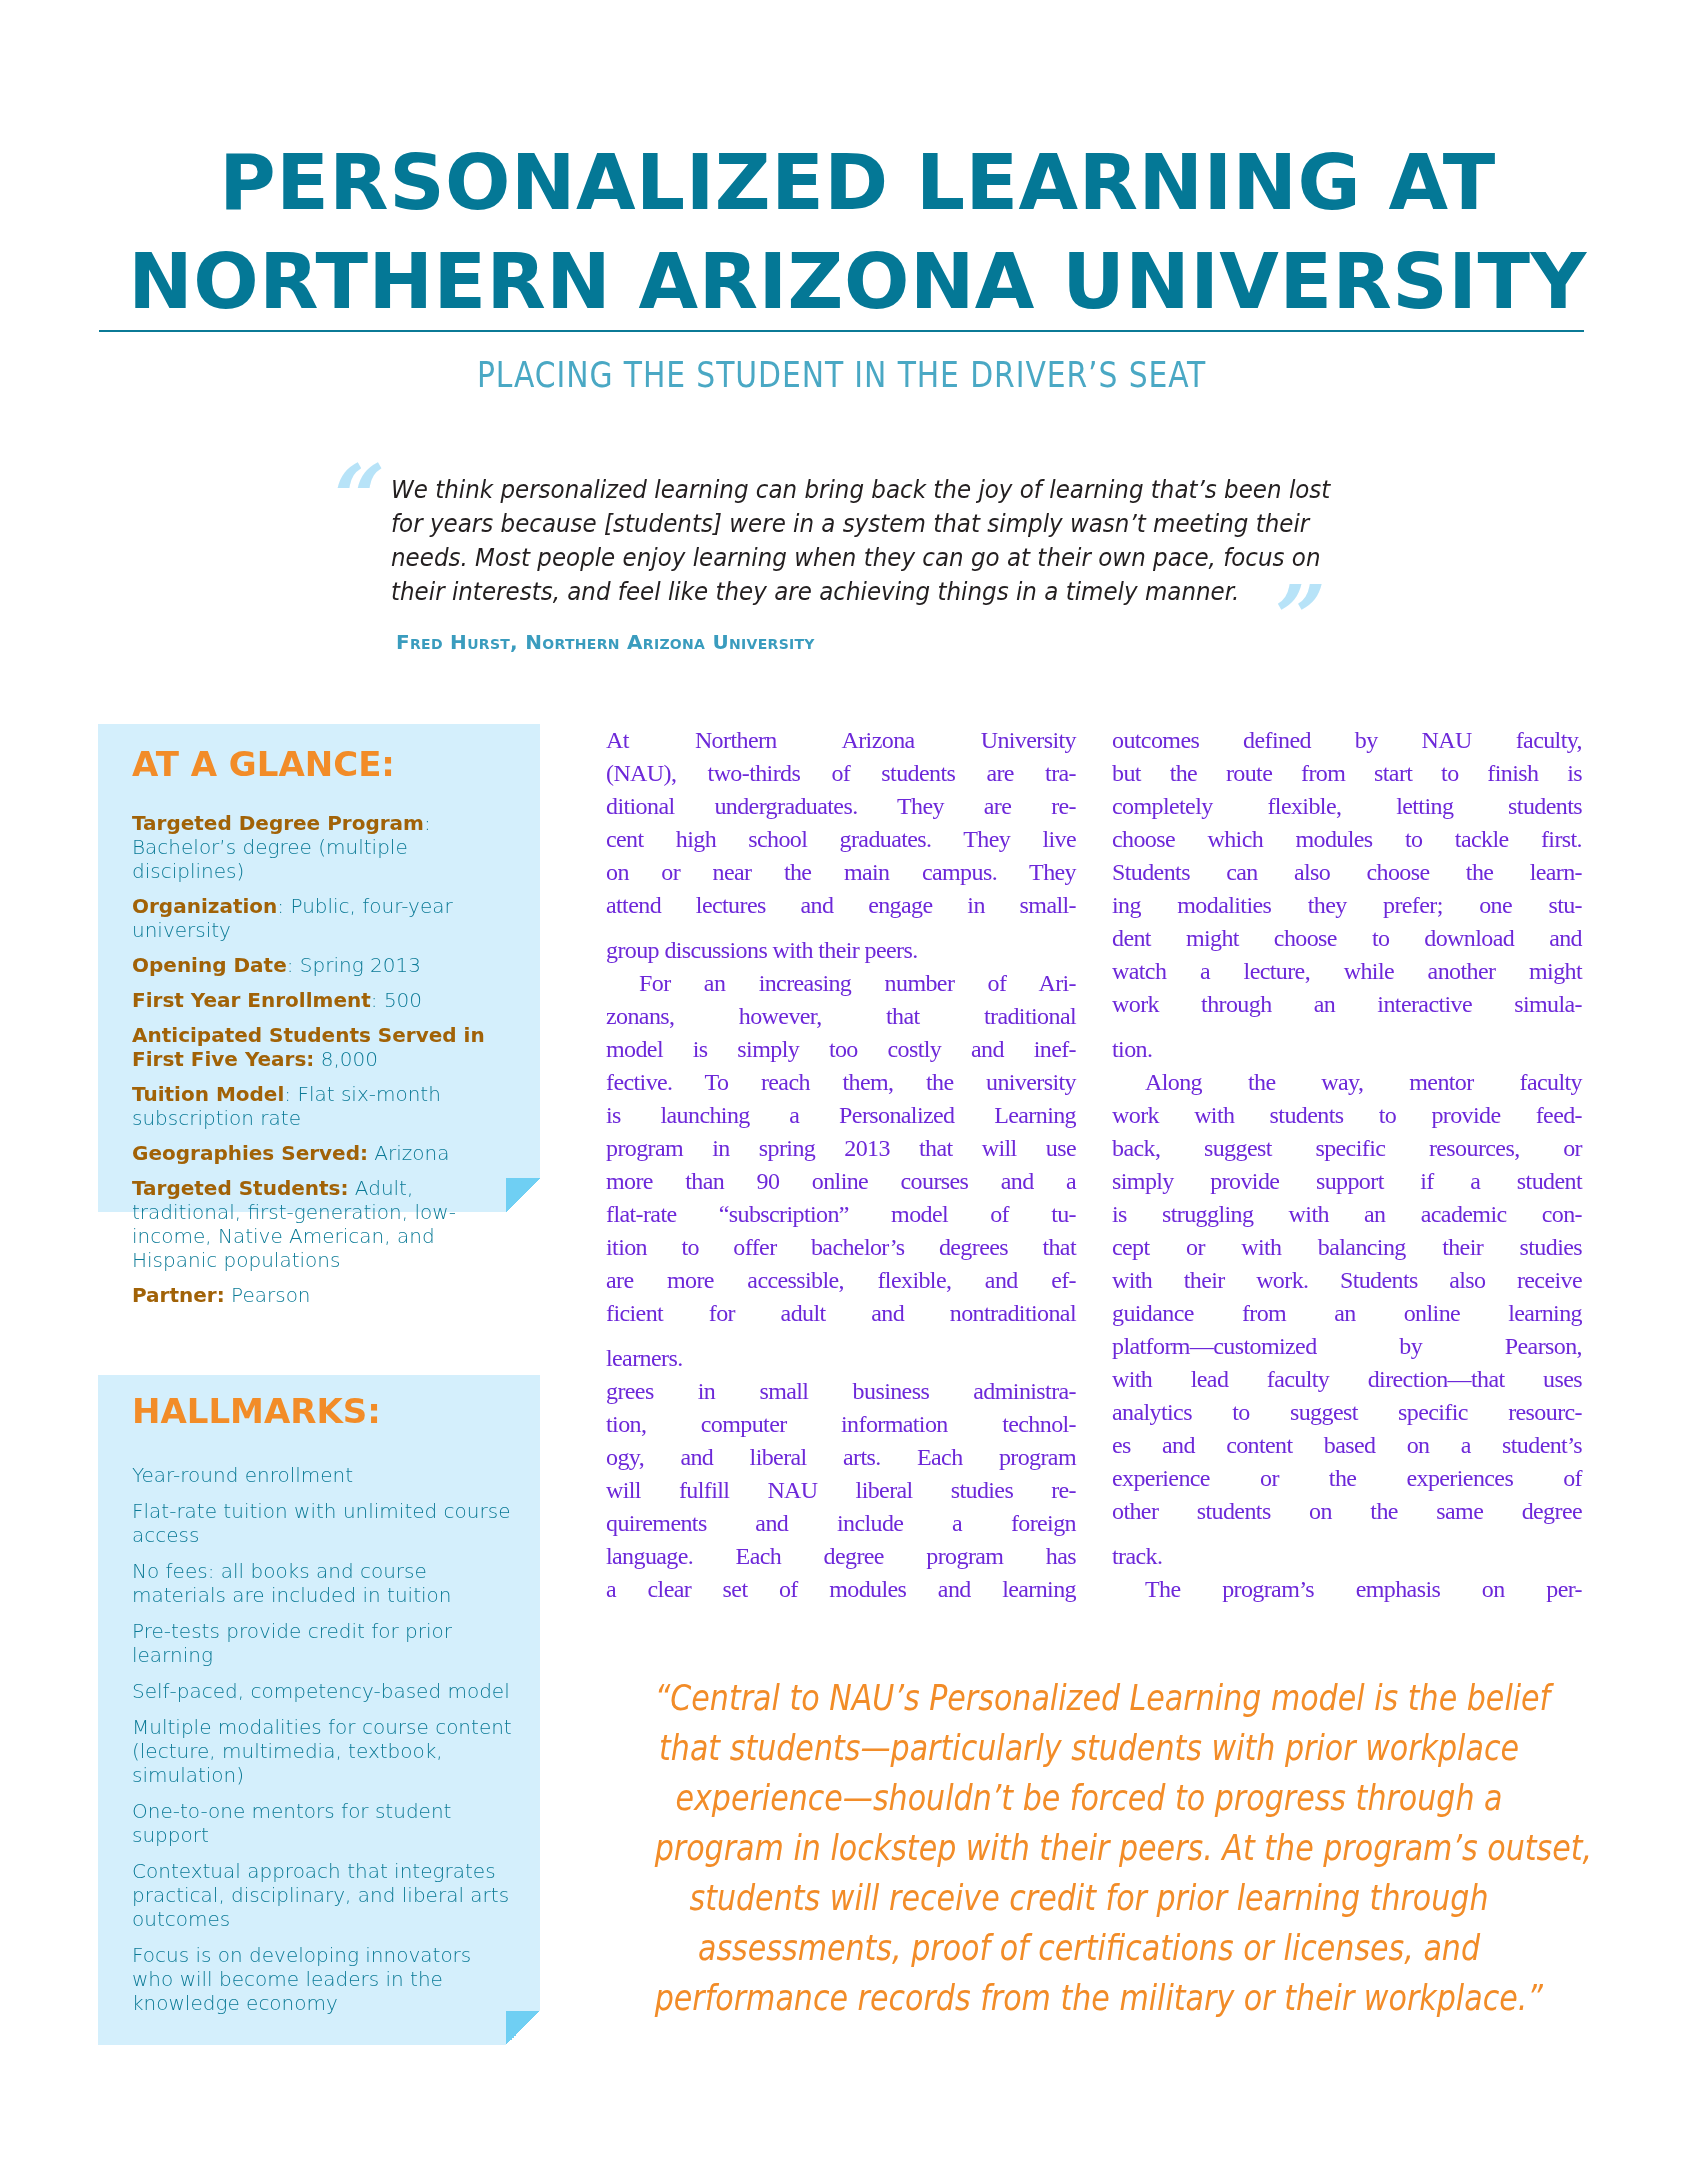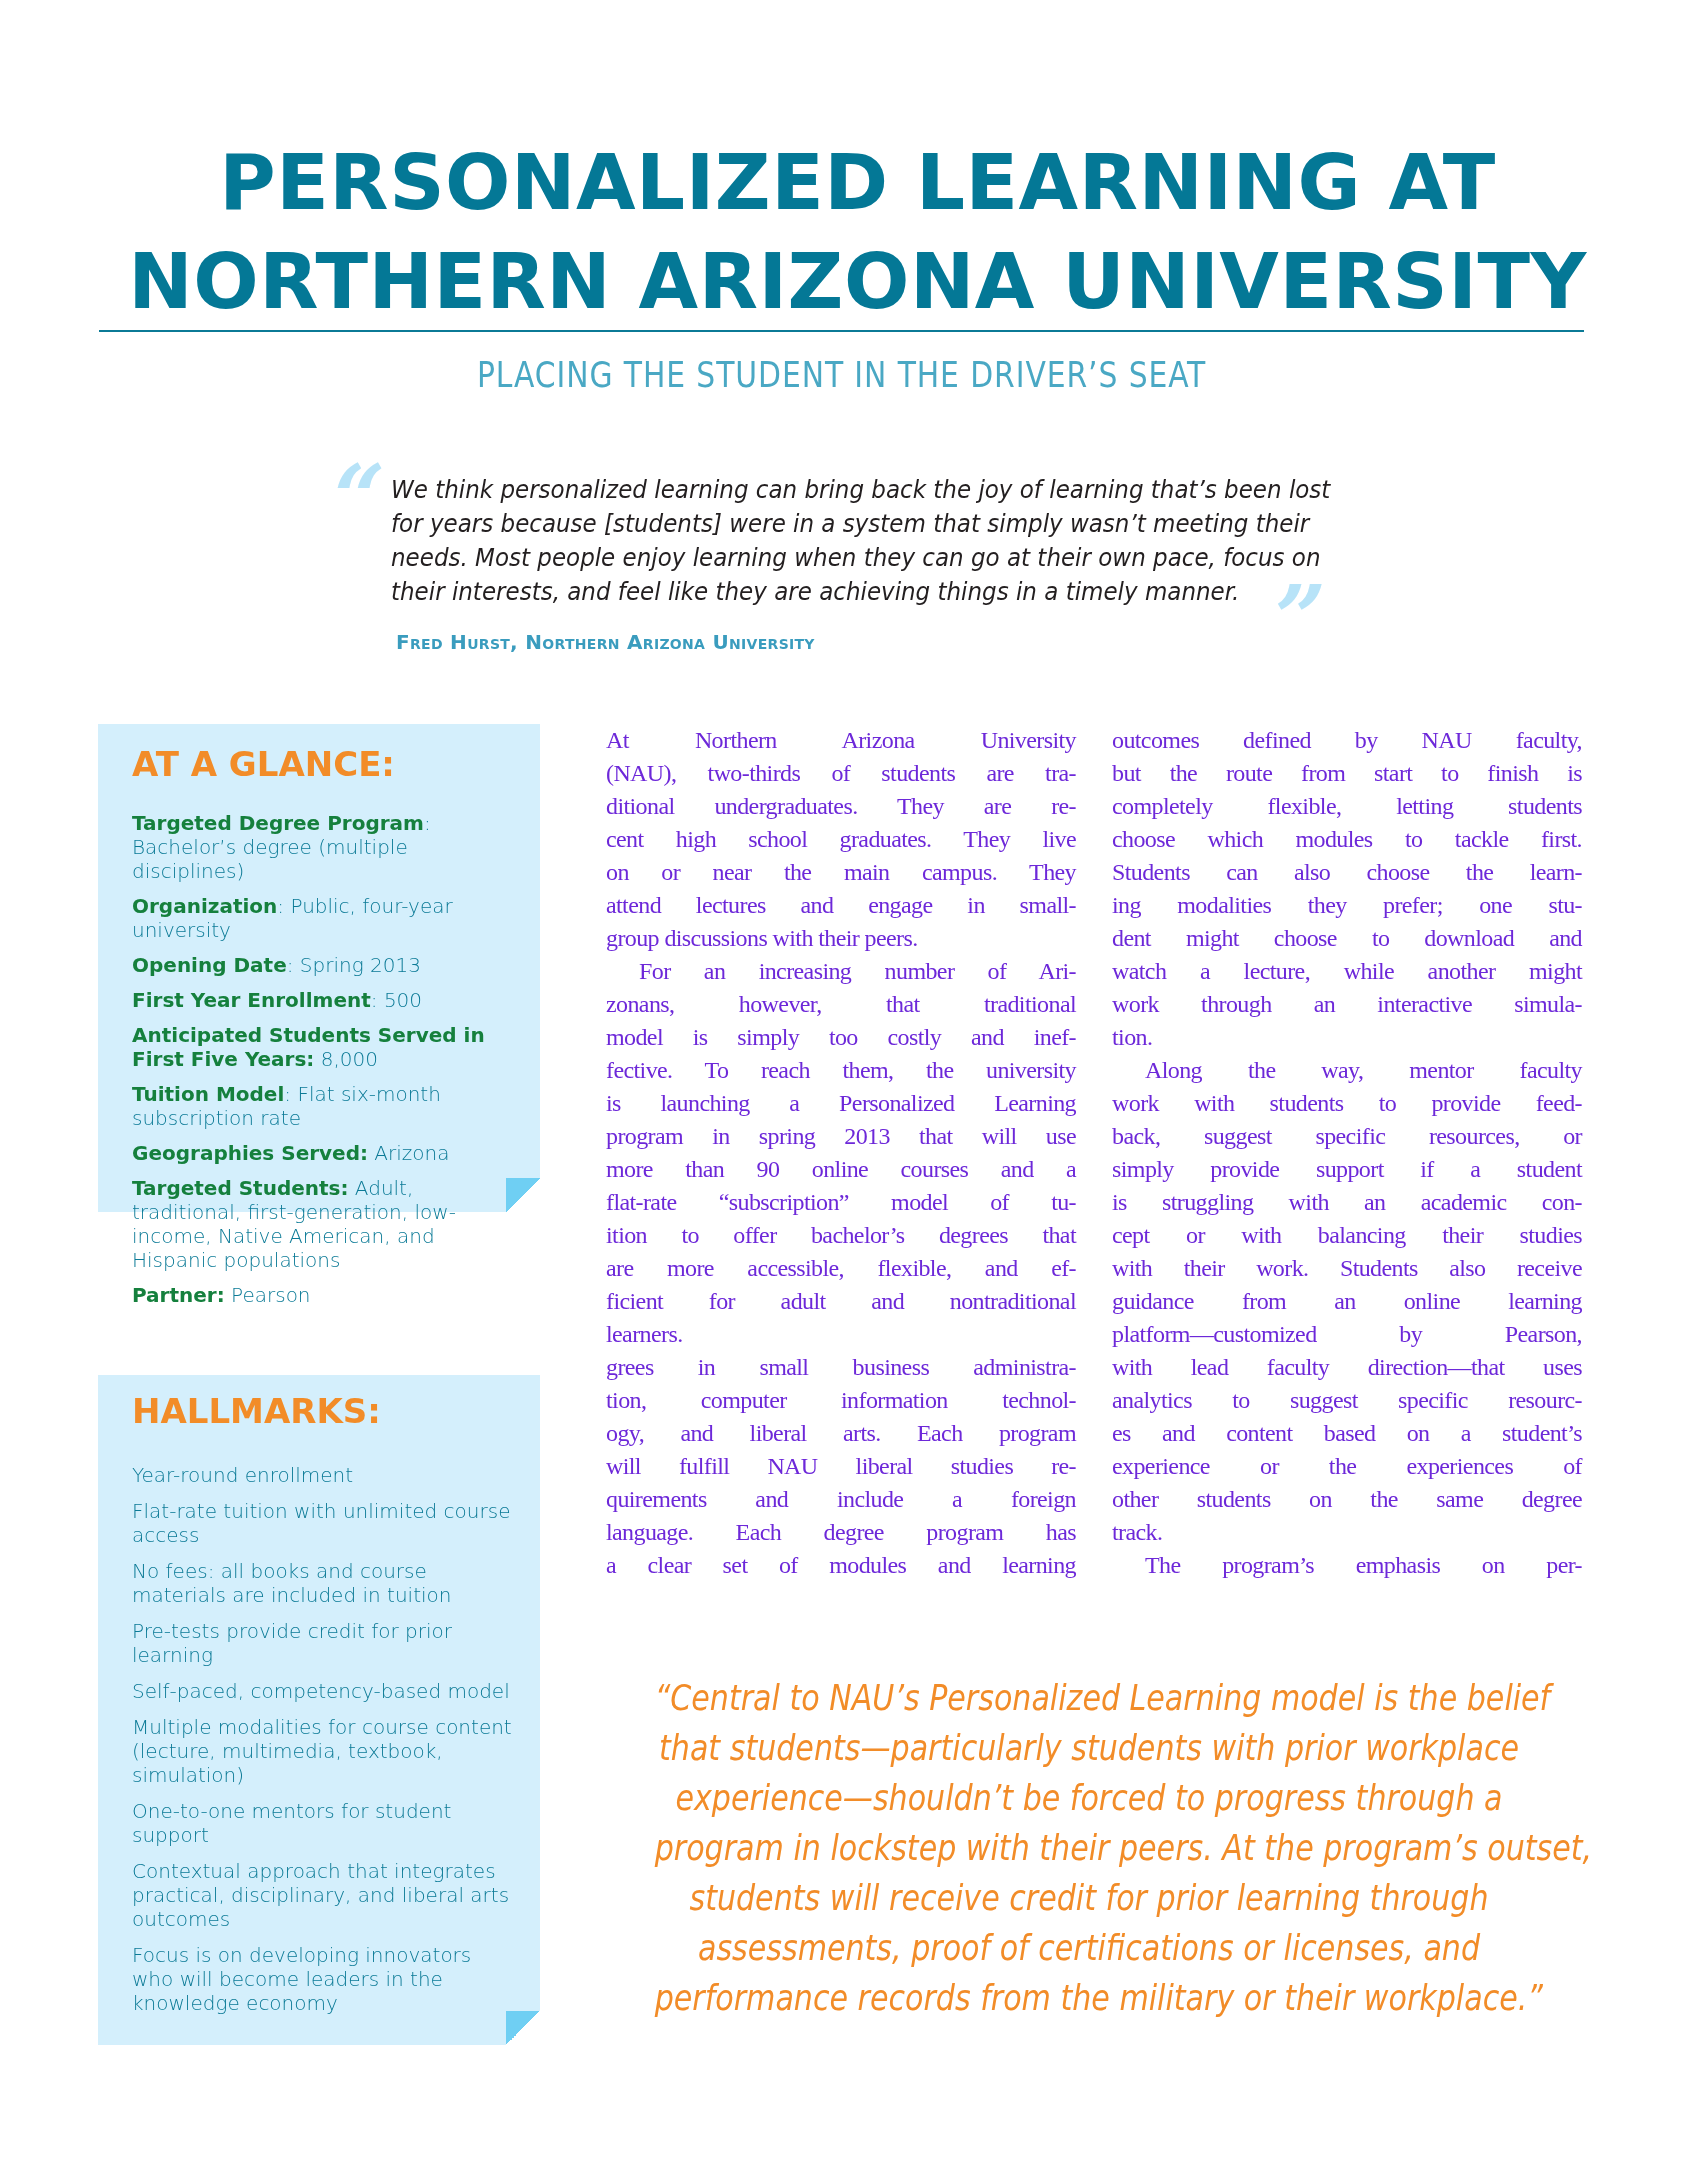--- a/index.html
+++ b/index.html
@@ -13,31 +13,31 @@
   .close-mark { position: absolute; left: 1275px; top: 574px; font-family: "DejaVu Serif", serif; font-weight: bold; font-style: italic; font-size: 89px; color: #b7e3f8; line-height: 89px; }
   .attribution { position: absolute; left: 396px; top: 630px; color: #3a9cbe; font-weight: bold; font-size: 20px; font-variant: small-caps; font-family: "DejaVu Sans", sans-serif; letter-spacing: 0.3px; }
 
   .box { position: absolute; left: 98px; width: 442px; background: #d4effc; }
   .box .fold2 { position: absolute; right: 0; bottom: 0; width: 34px; height: 34px; background: linear-gradient(135deg, #6fcff3 0 50%, #ffffff 50% 100%); }
   .box h2 { margin: 0; color: #f28c28; font-family: "DejaVu Sans", sans-serif; font-weight: bold; font-size: 34px; letter-spacing: 0; }
   .glance { top: 724px; height: 488px; }
   .glance h2 { position: absolute; left: 34px; top: 20px; }
   .glance-list { position: absolute; left: 34px; top: 87px; width: 376px; }
   .glance-item { font-size: 20px; line-height: 24px; color: #0b7a96; margin-bottom: 11px; font-weight: 300; }
-  .glance-item .k { font-weight: bold; color: #15803d; }
+  .glance-item .k { font-weight: bold; color: #a16207; }
   .hallmarks { top: 1375px; height: 670px; }
   .hallmarks h2 { position: absolute; left: 34px; top: 16px; }
   .hall-list { position: absolute; left: 34px; top: 88px; width: 386px; }
   .hall-item { font-size: 20px; line-height: 24px; color: #0b7a96; margin-bottom: 12px; font-weight: 300; }
 
   .col { position: absolute; width: 470px; font-family: Liberation Serif, serif; font-size: 24px; line-height: 33px; color: #6d28d9; }
   .col1 { left: 606px; top: 724px; }
   .col2 { left: 1112px; top: 724px; }
   .ln { display: block; text-align: justify; text-align-last: justify; white-space: nowrap; height: 33px; overflow: visible; letter-spacing: -0.6px; word-spacing: 0; }
-  .ln.last { text-align-last: left; }
+  .ln.last { text-align-last: left; margin-top: 12px; }
   .ln.indent { padding-left: 33px; }
   .pull { position: absolute; left: 584px; width: 1010px; top: 1673px; text-align: center; color: #f28c28; font-style: italic; font-family: "DejaVu Sans", sans-serif; font-weight: 300; font-size: 35px; line-height: 50px; }
   .pull .pl { display: block; white-space: nowrap; transform: scaleX(0.86); transform-origin: center; }
 </style>
 </head>
 <body>
 
 <h1 class="title">
   <span>PERSONALIZED LEARNING AT</span><br>
   <span>NORTHERN ARIZONA UNIVERSITY</span>

